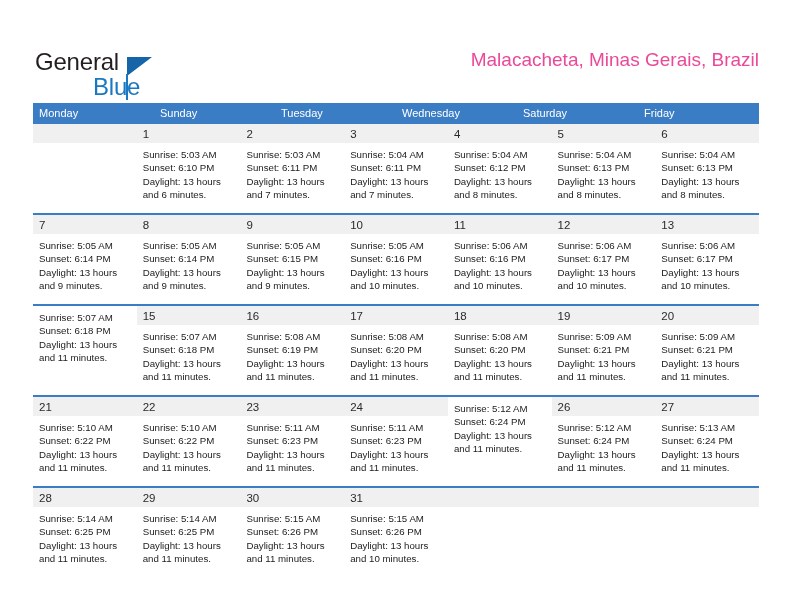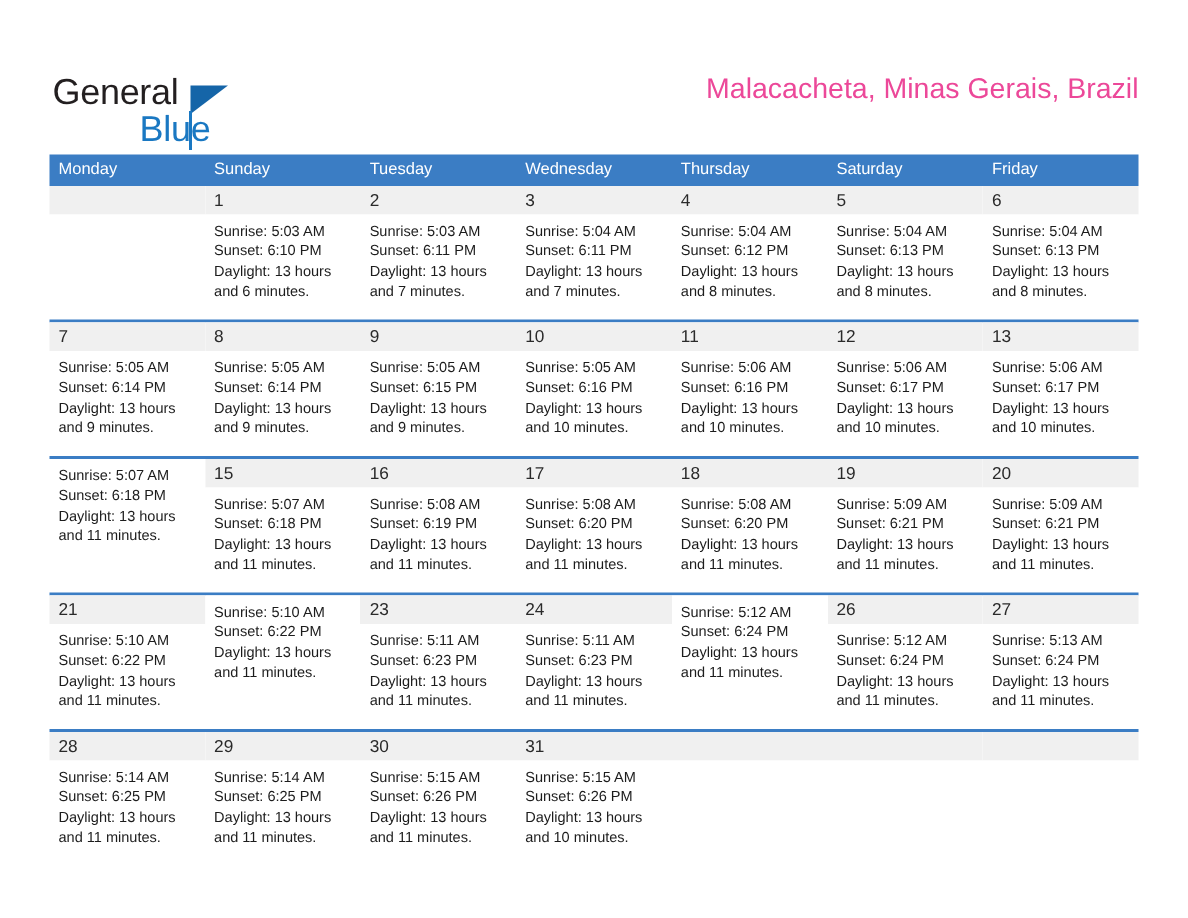--- a/index.html
+++ b/index.html
@@ -177,21 +177,20 @@
     </div>
 
   </div>
 
   <div class="calendar">
     <div class="weekday-row" id="weekday-row">
         <div class="weekday">Monday</div>
         <div class="weekday">Sunday</div>
         <div class="weekday">Tuesday</div>
         <div class="weekday">Wednesday</div>
-        <div class="weekday">Thursday</div>
         <div class="weekday">Saturday</div>
         <div class="weekday">Friday</div>
       </div>
     <div id="weeks-container">
         <div class="week-row">
           <div class="day-cell empty">
             <div class="day-num-band"><span class="day-num"></span></div>
             <div class="day-body"></div>
           </div>
           <div class="day-cell">
@@ -382,20 +381,21 @@
           <div class="day-cell">
             <div class="day-num-band"><span class="day-num">21</span></div>
             <div class="day-body">
               <div class="info-line">Sunrise: 5:10 AM</div>
               <div class="info-line">Sunset: 6:22 PM</div>
               <div class="info-line">Daylight: 13 hours</div>
               <div class="info-line">and 11 minutes.</div>
             </div>
           </div>
           <div class="day-cell">
+            <div class="day-num-band"><span class="day-num">22</span></div>
             <div class="day-body">
               <div class="info-line">Sunrise: 5:10 AM</div>
               <div class="info-line">Sunset: 6:22 PM</div>
               <div class="info-line">Daylight: 13 hours</div>
               <div class="info-line">and 11 minutes.</div>
             </div>
           </div>
           <div class="day-cell">
             <div class="day-num-band"><span class="day-num">23</span></div>
             <div class="day-body">

